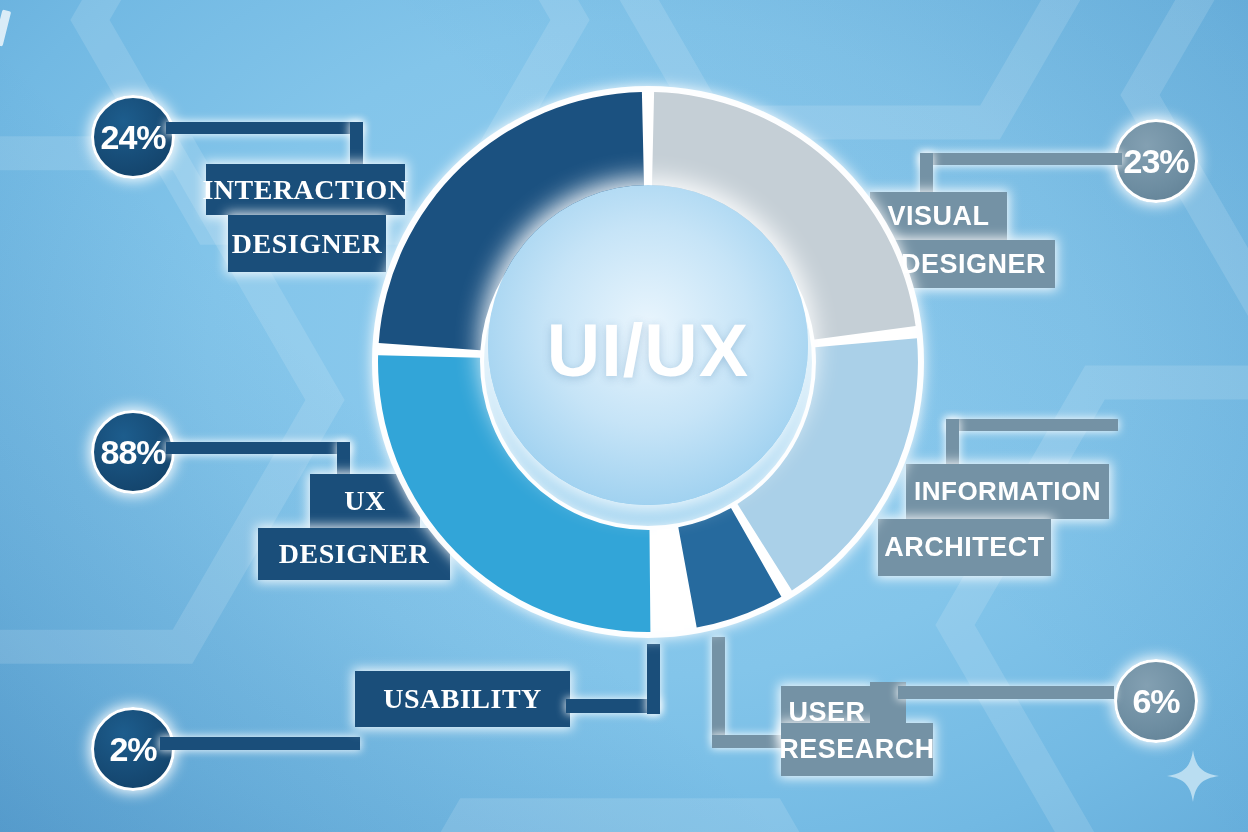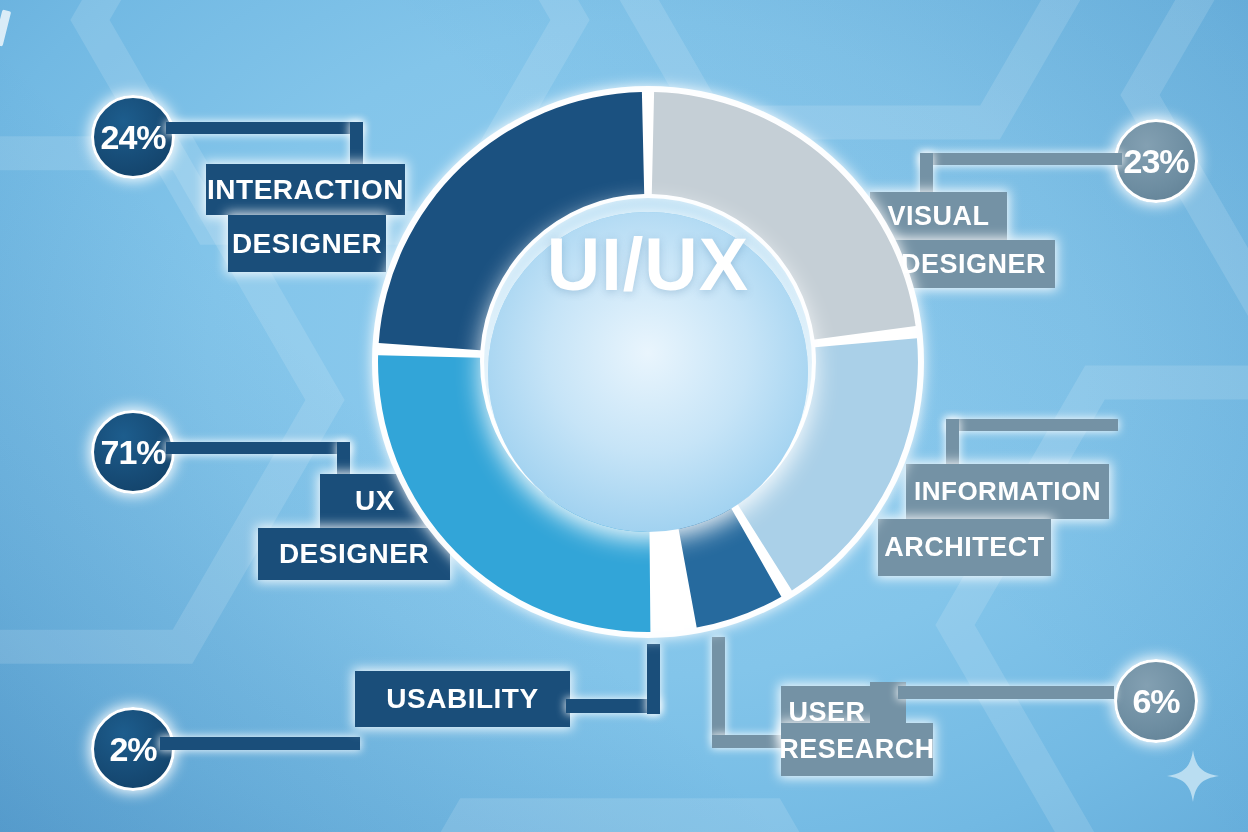--- a/index.html
+++ b/index.html
@@ -24,21 +24,21 @@
     color:#fff;font-weight:bold;font-size:34px;letter-spacing:-1px;
     box-shadow:0 0 14px 2px rgba(255,255,255,.95);
   }
   .co-line{position:absolute;box-shadow:0 0 9px 1px rgba(255,255,255,.85);}
   .co-box{
     position:absolute;display:flex;align-items:center;justify-content:center;
     color:#fff;font-weight:bold;letter-spacing:.5px;
     box-shadow:0 0 11px 2px rgba(255,255,255,.9);
     white-space:nowrap;
   }
-  .navy{background:#1a4e7a;}
+  .navy{background:#1a4e7a;font-family:Liberation Serif, serif;}
   .navy-grad{background:radial-gradient(circle at 38% 30%, #1d5d8d 0%, #164a74 60%, #113e63 100%);}
   .slate{background:#7492a5;}
   .slate-grad{background:radial-gradient(circle at 38% 30%, #83a0b2 0%, #6d8da1 60%, #5d7d92 100%);}
 
   
   #c24{left:91px;top:95px;}
   #l24h{left:166px;top:122px;width:196px;height:12px;}
   #l24v{left:350px;top:122px;width:13px;height:48px;}
   #b24a{left:206px;top:164px;width:199px;height:51px;font-size:28px;}
   #b24b{left:228px;top:215px;width:158px;height:57px;font-size:28px;}
@@ -47,21 +47,21 @@
   #c23{left:1114px;top:119px;}
   #l23h{left:920px;top:153px;width:202px;height:12px;}
   #l23v{left:920px;top:153px;width:13px;height:44px;}
   #b23a{left:870px;top:192px;width:137px;height:48px;font-size:27px;}
   #b23b{left:892px;top:240px;width:163px;height:48px;font-size:27px;}
 
   
   #c26{left:91px;top:410px;}
   #l26h{left:166px;top:442px;width:184px;height:12px;}
   #l26v{left:337px;top:442px;width:13px;height:38px;}
-  #b26a{left:320px;top:474px;width:110px;height:54px;font-size:28px;}
+  #b26a{left:310px;top:474px;width:110px;height:54px;font-size:28px;}
   #b26b{left:258px;top:528px;width:192px;height:52px;font-size:28px;}
 
   
   #c18{left:1112px;top:388px;}
   #l18h{left:946px;top:419px;width:172px;height:12px;}
   #l18v{left:946px;top:419px;width:13px;height:48px;}
   #b18a{left:906px;top:464px;width:203px;height:55px;font-size:26px;text-align:center;}
   #b18b{left:878px;top:519px;width:173px;height:57px;font-size:27px;}
 
   
@@ -75,24 +75,24 @@
   
   #c6{left:1114px;top:659px;}
   #l6v{left:712px;top:637px;width:13px;height:100px;}
   #l6a{left:712px;top:735px;width:75px;height:13px;}
   #b6a{left:781px;top:686px;width:92px;height:53px;font-size:27px;}
   #b6b{left:781px;top:723px;width:152px;height:53px;font-size:27px;text-align:right;}
   #l6s{left:870px;top:682px;width:36px;height:42px;box-shadow:none;}
   #l6b{left:898px;top:686px;width:216px;height:13px;}
 
   #center-circle{
-    position:absolute;left:488px;top:212px;width:320px;height:320px;border-radius:50%;z-index:3;
+    position:absolute;left:488px;top:185px;width:320px;height:320px;border-radius:50%;z-index:3;
     background:radial-gradient(circle at 50% 44%, #e9f5fd 0%, #c6e4f7 42%, #9bcfef 80%, #8cc7ec 100%);
     box-shadow:0 0 24px 7px rgba(255,255,255,.95);
-    display:flex;justify-content:center;
+    display:flex;align-items:center;justify-content:center;
   }
   #center-label{
     color:#fff;font-weight:bold;font-size:74px;letter-spacing:1px;
     padding-top:10px;text-shadow:0 2px 8px rgba(40,100,150,.25);
   }
   #sparkle{position:absolute;left:1165px;top:748px;z-index:3;}
   #corner-mark{
     position:absolute;left:-2px;top:10px;width:9px;height:36px;z-index:1;
     background:rgba(255,255,255,.75);transform:rotate(14deg);border-radius:2px;
   }
@@ -123,21 +123,21 @@
 
   <div id="c23" class="co-circle slate-grad">
       <span>23%</span>
     </div>
   <div id="l23h" class="co-line slate"></div>
   <div id="l23v" class="co-line slate"></div>
   <div id="b23a" class="co-box slate">VISUAL</div>
   <div id="b23b" class="co-box slate">DESIGNER</div>
 
   <div id="c26" class="co-circle navy-grad">
-      <span>71%</span>
+      <span>88%</span>
     </div>
   <div id="l26h" class="co-line navy"></div>
   <div id="l26v" class="co-line navy"></div>
   <div id="b26a" class="co-box navy">UX</div>
   <div id="b26b" class="co-box navy">DESIGNER</div>
 
   <div id="l18h" class="co-line slate"></div>
   <div id="l18v" class="co-line slate"></div>
   <div id="b18a" class="co-box slate">INFORMATION</div>
   <div id="b18b" class="co-box slate">ARCHITECT</div>

